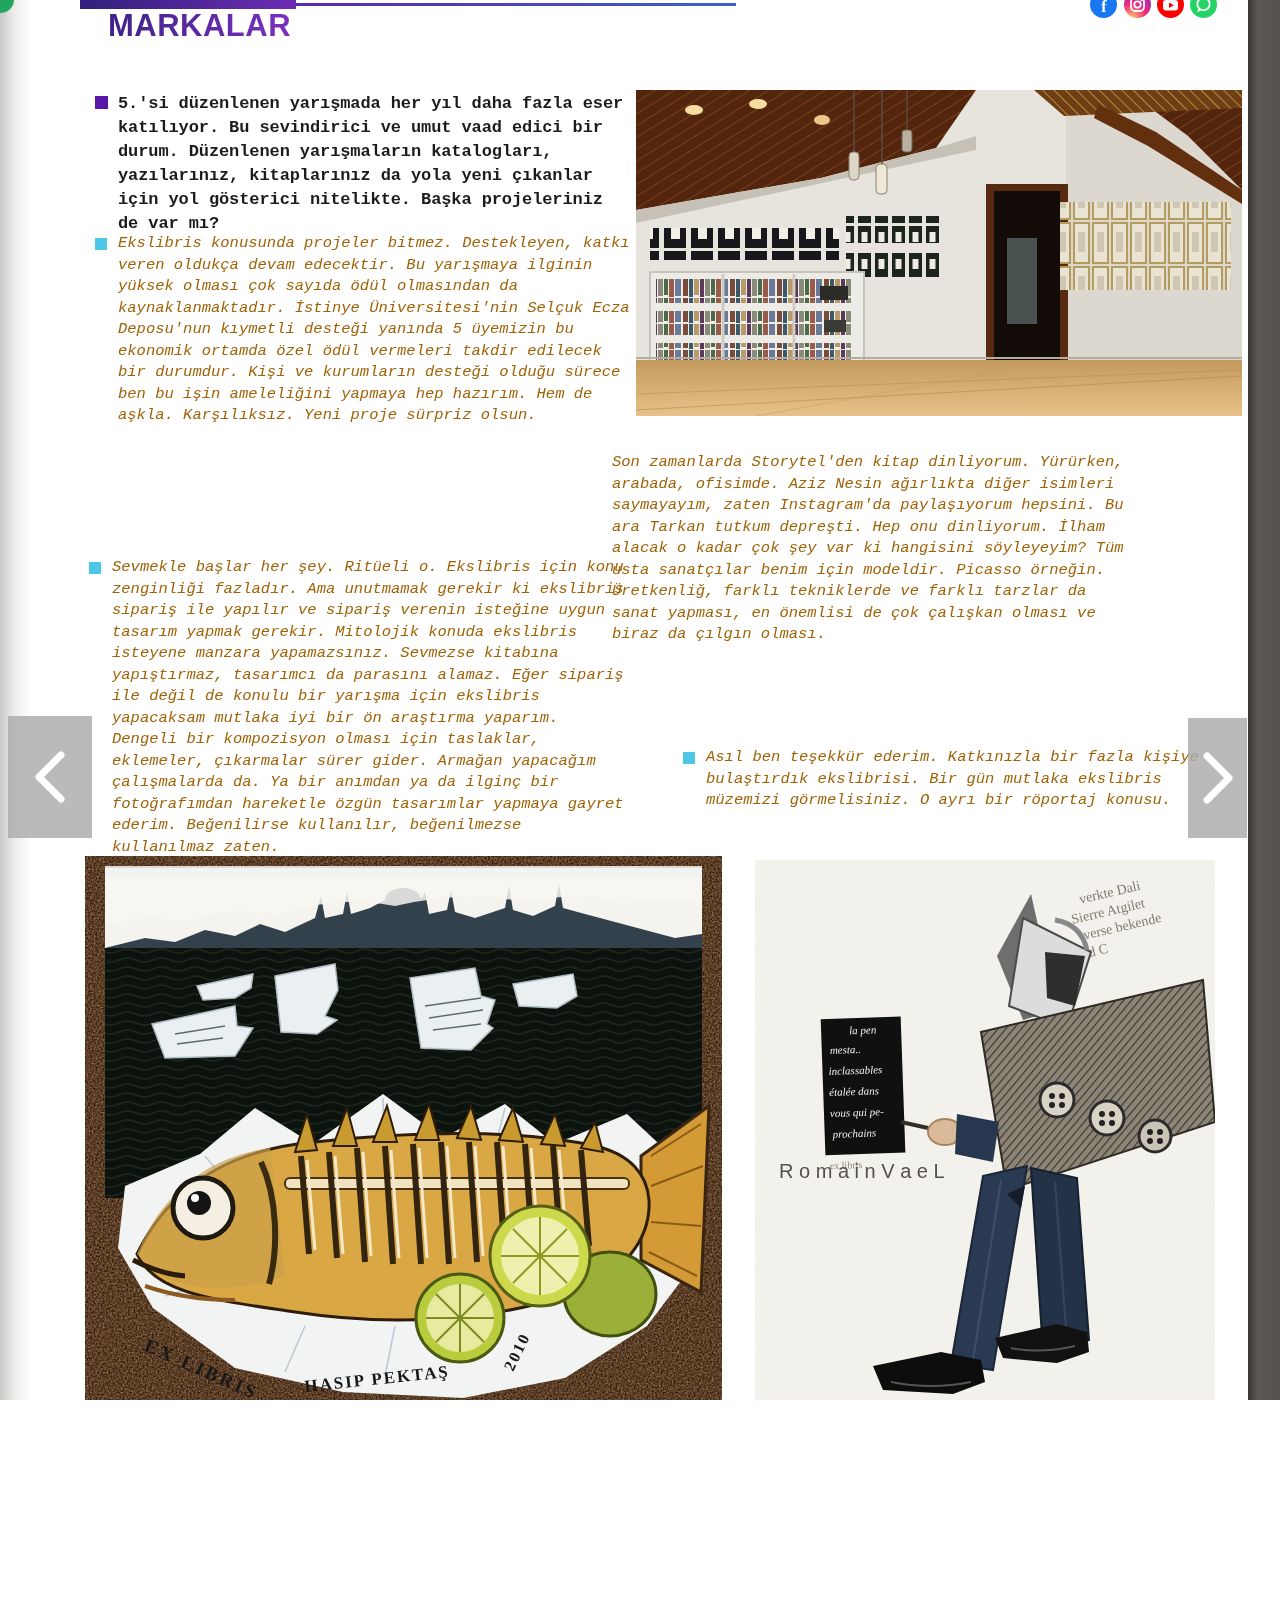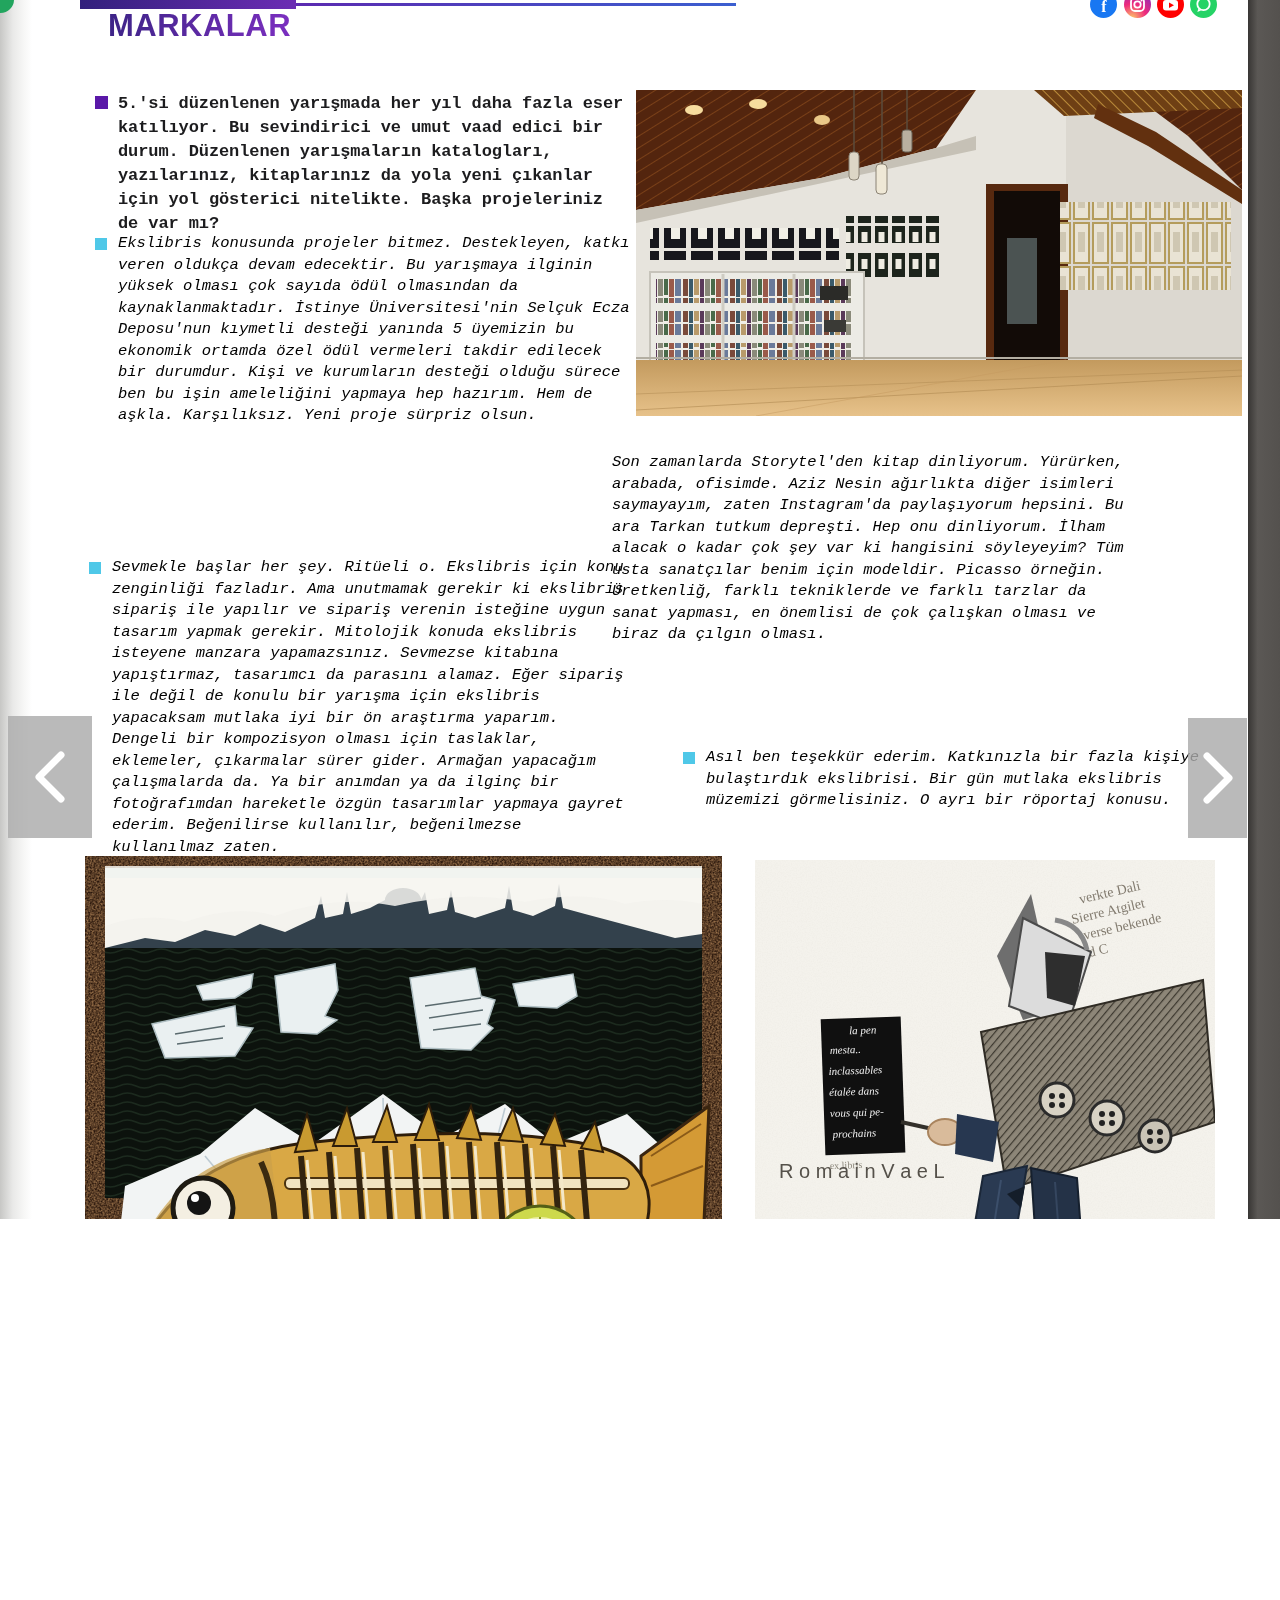--- a/index.html
+++ b/index.html
@@ -1,16 +1,16 @@
 <!DOCTYPE html>
 <html><head>
 <meta charset="utf-8">
 <style>
   html,body{margin:0;padding:0;background:#fff;}
-  .page{position:relative;width:1280px;height:1219px;overflow:hidden;background:#ffffff;
+  .page{position:relative;width:1280px;height:1400px;overflow:hidden;background:#ffffff;
         font-family:"Liberation Sans",sans-serif;}
   .abs{position:absolute;}
   
   .edge-left{left:0;top:0;width:32px;height:1600px;
     background:linear-gradient(90deg,#c7c7c5 0%,#e9e9e8 40%,#f7f7f6 75%,#ffffff 100%);}
   .edge-right{left:1248px;top:0;width:32px;height:1600px;
     background:linear-gradient(90deg,#383634 0%,#5b5855 30%,#54514e 100%);}
   .corner-green{left:-13px;top:-14px;width:27px;height:27px;border-radius:50%;background:#22a55e;}
   
   .logo-bar{left:80px;top:0;width:216px;height:9px;
@@ -20,21 +20,21 @@
   .logo-title{left:108px;top:8px;font-size:31px;font-weight:700;letter-spacing:.5px;
     background:linear-gradient(90deg,#3d2487,#7b2fc0);
     -webkit-background-clip:text;background-clip:text;color:transparent;}
   .social{top:-9px;width:27px;height:27px;}
   
   .block{position:absolute;font-family:Liberation Mono, monospace;}
   .bullet{position:absolute;left:-23px;top:4px;width:13px;height:13px;}
   .bullet.q{background:#5a18a8;}
   .bullet.a{background:#4fc8e8;width:12px;height:12px;top:5px;}
   .qtext{font-weight:700;font-size:17px;line-height:1.41;color:#1c1c1e;letter-spacing:-.1px;}
-  .atext{font-style:italic;font-size:15.5px;line-height:1.39;color:#000000;}
+  .atext{font-style:italic;font-size:15.5px;line-height:1.39;color:#a16207;}
   
   .navbox{background:rgba(171,171,171,.82);display:flex;align-items:center;justify-content:center;}
   
   .edition{color:#95989b;font-size:25px;font-style:italic;letter-spacing:4px;transform:rotate(-7deg);
     font-family:"DejaVu Sans",sans-serif;}
   .footer-line{left:75px;top:1543px;width:1136px;height:2px;background:#3c3c3c;}
   .footer-url{left:0;top:1552px;width:1280px;
     font-family:"Liberation Serif",serif;font-size:16px;letter-spacing:7px;color:#222;}
 </style>
 </head>

